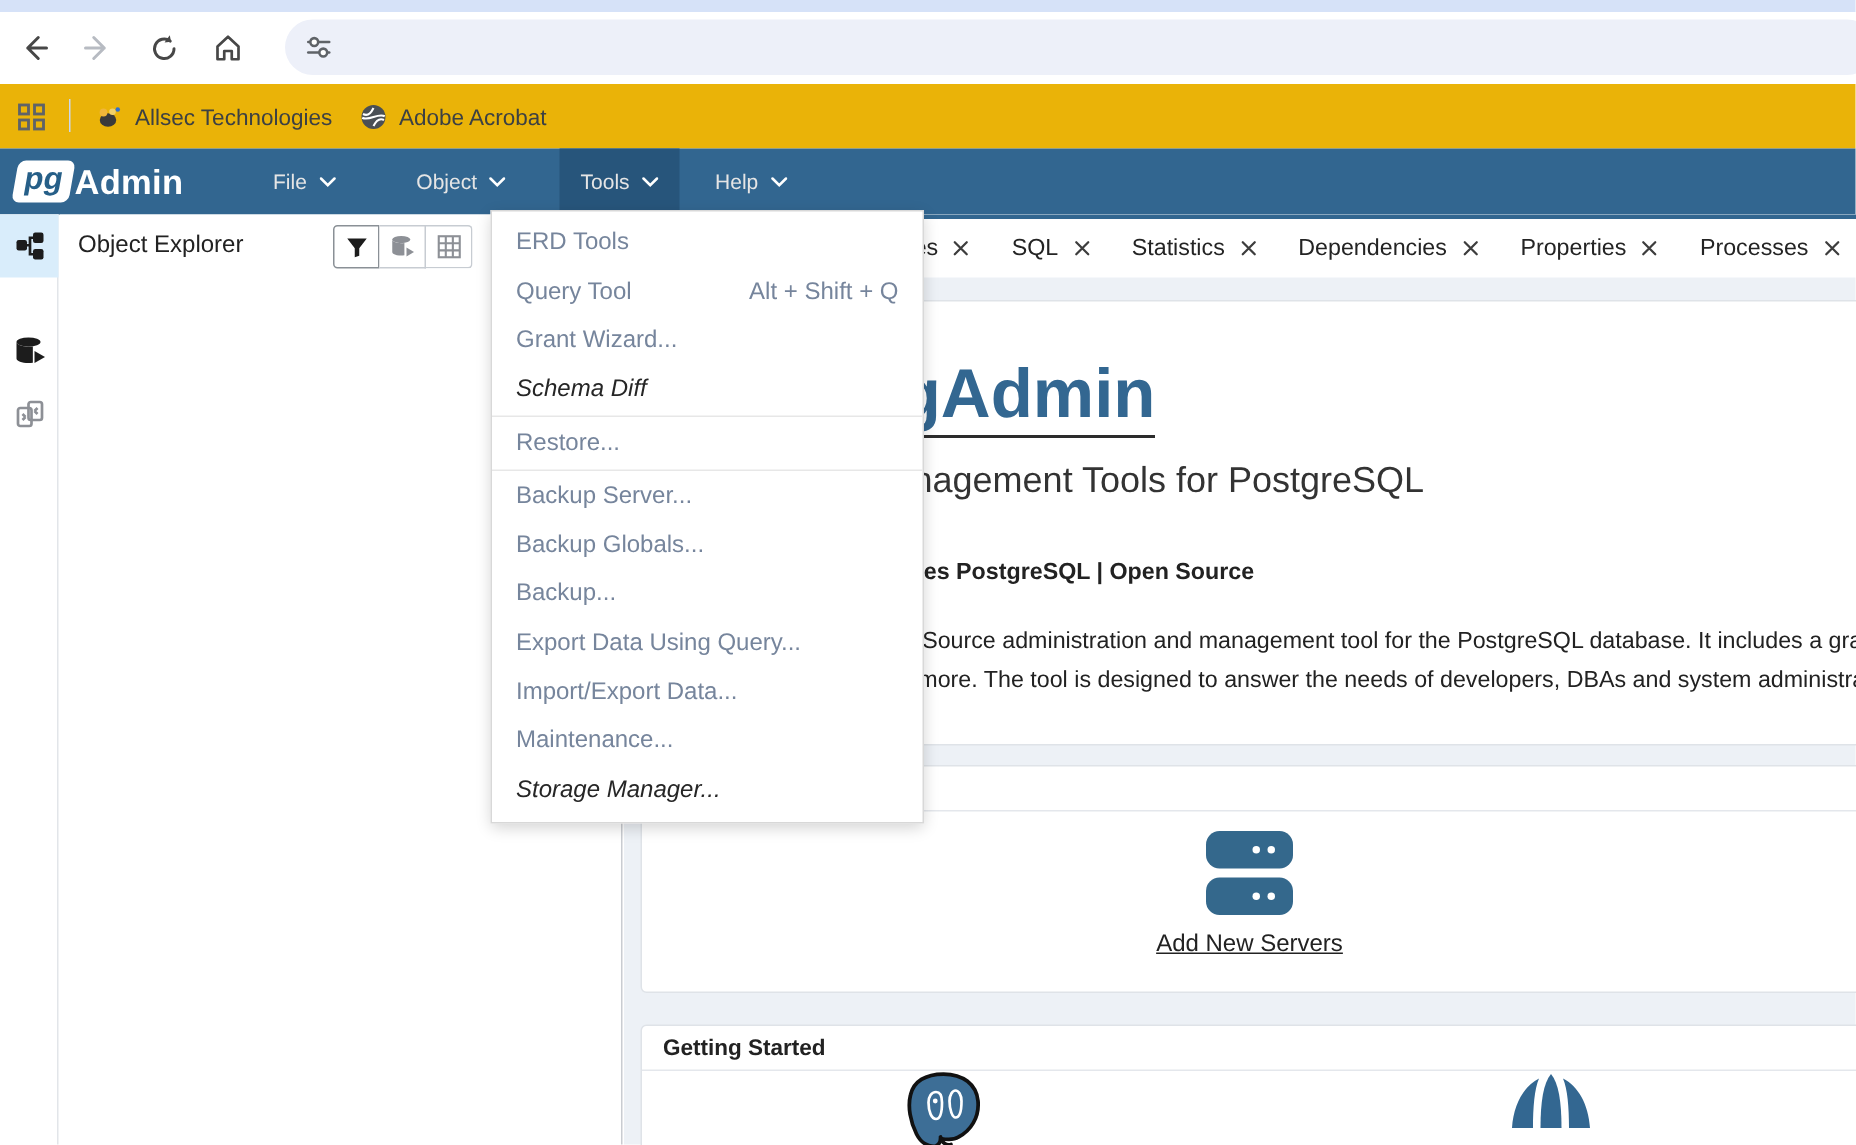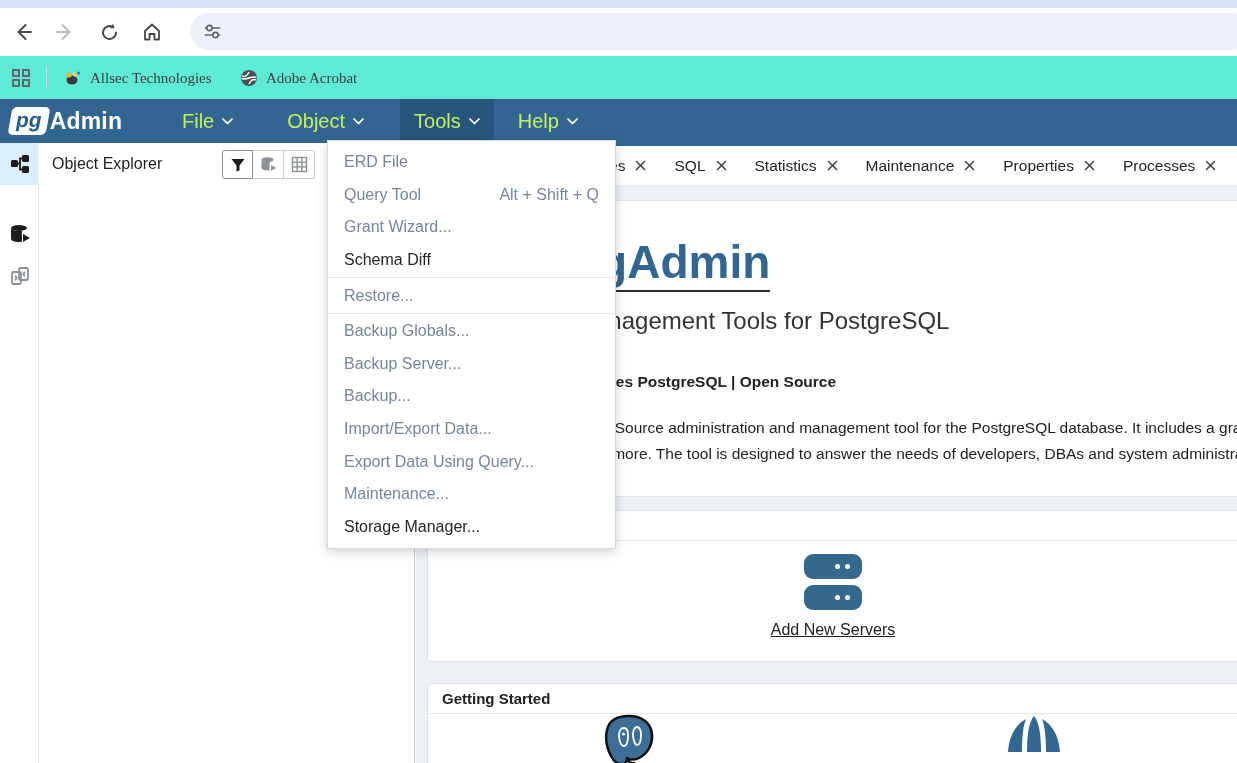--- a/index.html
+++ b/index.html
@@ -5,30 +5,30 @@
   * { margin:0; padding:0; box-sizing:border-box; }
   html,body { width:1237px; height:763px; overflow:hidden;
     font-family:"Liberation Sans","DejaVu Sans",sans-serif; background:#fff; }
 
   
   .win-strip { position:absolute; left:0; top:0; width:1237px; height:8px; background:#d6e2f8; }
   .btoolbar { position:absolute; left:0; top:8px; width:1237px; height:48px; background:#fff; }
   .nav-ic { position:absolute; top:9px; width:30px; height:30px; display:flex; align-items:center; justify-content:center; border-radius:50%; cursor:pointer; }
   .url-pill { position:absolute; left:190px; top:5px; width:1060px; height:37px; background:#edf0f9; border-radius:19px; display:flex; align-items:center; padding-left:14px; }
   .url-text { font-size:15px; color:#3c4043; margin-left:12px; }
-  .bookbar { position:absolute; left:0; top:56px; width:1237px; height:43px; background:#5eead4;font-family:Liberation Serif, serif; }
+  .bookbar { position:absolute; left:0; top:56px; width:1237px; height:43px; background:#eab308; }
   .bb-item { position:absolute; top:8px; height:28px; display:flex; align-items:center; gap:8px; font-size:15px; color:#3c4043; cursor:pointer; }
   .bb-div { position:absolute; left:46px; top:10px; width:1px; height:22px; background:#c9d7ee; }
 
   
   .pgnav { position:absolute; left:0; top:99px; width:1237px; height:44px; background:#326690; display:flex; align-items:stretch; }
   .logo-wrap { display:flex; align-items:center; margin-left:10px; width:140px; }
   .logo-pg { background:#fff; color:#265f88; font-weight:bold; font-size:21px; padding:1px 6px 3px 6px; border-radius:5px; transform:skewX(-10deg); }
   .logo-admin { color:#fff; font-weight:bold; font-size:23px; margin-left:2px; letter-spacing:0.2px; }
-  .nav-menu { display:flex; align-items:center; gap:8px; padding:0 14px; margin-left:18px; color:#bef264; font-size:20px; cursor:pointer; }
+  .nav-menu { display:flex; align-items:center; gap:8px; padding:0 14px; margin-left:18px; color:#e5e5e5; font-size:14px; cursor:pointer; }
   .nav-menu.open { background:#27557b; }
 
   
   .rail { position:absolute; left:0; top:143px; width:39px; height:620px; background:#fff; border-right:1px solid #e2e5e9; }
   .rail-item { width:39px; height:42px; display:flex; align-items:center; justify-content:center; cursor:pointer; }
   .rail-item.active { background:#d9edfb; }
 
   .explorer { position:absolute; left:40px; top:143px; width:375px; height:620px; background:#fff; border-right:1px solid #c9ccd1; }
   .exp-header { position:relative; height:42px; display:flex; align-items:center; }
   .exp-title { font-size:16px; color:#222; margin-left:12px; }
@@ -60,21 +60,21 @@
   .srv-bar i { position:absolute; top:10px; width:5px; height:5px; border-radius:50%; background:#fff; }
   .srv-bar i:first-child { left:31px; } .srv-bar i:last-child { left:41px; }
   .ql-link { margin-top:11px; font-size:16px; color:#222; text-decoration:underline; cursor:pointer; }
 
   .getting { left:11px; top:540px; width:1320px; height:120px; }
   .gs-body { position:absolute; top:30px; left:0; width:810px; display:flex; justify-content:space-around; }
 
   
   .dropdown { position:absolute; left:327px; top:140px; width:289px; background:#fff; border:1px solid #d8d8d8; box-shadow:0 3px 10px rgba(0,0,0,.18); z-index:50; padding:5px 0; }
   .mi { position:relative; height:32.6px; display:flex; align-items:center; padding:0 16px; font-size:16px; color:#76859c; cursor:pointer; white-space:nowrap; }
-  .mi.enabled { color:#262626; }
+  .mi.enabled { color:#262626;font-style:italic; }
   .mi .sc { margin-left:auto; }
   .mi .sub { margin-left:auto; font-size:19px; line-height:1; color:#262626; }
   .m-div { height:1px; background:#e7e7e7; margin:1px 0; }
   .annot { position:absolute; left:14px; bottom:-4px; width:116px; height:11px; pointer-events:none; }
 </style>
 </head>
 <body>
 
 <div class="win-strip"></div>
 
@@ -266,21 +266,21 @@
     </div>
     <div class="tab">
       <span>Statistics</span>
       <span class="x">
           <svg width="11" height="11" viewBox="0 0 11 11">
             <path d="M1.5 1.5 L9.5 9.5 M9.5 1.5 L1.5 9.5" stroke="#3d3d3d" stroke-width="1.5" stroke-linecap="round"></path>
           </svg>
         </span>
     </div>
     <div class="tab">
-      <span>Maintenance</span>
+      <span>Dependencies</span>
       <span class="x">
           <svg width="11" height="11" viewBox="0 0 11 11">
             <path d="M1.5 1.5 L9.5 9.5 M9.5 1.5 L1.5 9.5" stroke="#3d3d3d" stroke-width="1.5" stroke-linecap="round"></path>
           </svg>
         </span>
     </div>
     <div class="tab">
       <span>Properties</span>
       <span class="x">
           <svg width="11" height="11" viewBox="0 0 11 11">
@@ -340,51 +340,51 @@
           <path d="M28 5 C18 10 11 22 10 38 L24 38 C24 24 25 12 28 5 Z" fill="#336791"></path>
           <path d="M44 5 C54 10 61 22 62 38 L48 38 C48 24 47 12 44 5 Z" fill="#336791"></path>
         </svg>
       </span>
     </div>
   </div>
 </div>
 
 <div class="dropdown">
   <div class="mi">
-      <span>ERD File</span>
+      <span>ERD Tools</span>
     </div>
   <div class="mi">
       <span>Query Tool</span>
       <span class="sc">Alt + Shift + Q</span>
     </div>
   <div class="mi">
       <span>Grant Wizard...</span>
     </div>
   <div class="mi enabled">
       <span>Schema Diff</span>
     </div>
   <div class="m-div"></div>
   <div class="mi">
       <span>Restore...</span>
     </div>
   <div class="m-div"></div>
   <div class="mi">
+      <span>Backup Server...</span>
+    </div>
+  <div class="mi">
       <span>Backup Globals...</span>
     </div>
   <div class="mi">
-      <span>Backup Server...</span>
-    </div>
-  <div class="mi">
       <span>Backup...</span>
     </div>
   <div class="mi">
+      <span>Export Data Using Query...</span>
+    </div>
+  <div class="mi">
       <span>Import/Export Data...</span>
-    </div>
-  <div class="mi">
-      <span>Export Data Using Query...</span>
     </div>
   <div class="mi">
       <span>Maintenance...</span>
     </div>
   <div class="mi enabled">
       <span>Storage Manager...</span>
     </div>
 </div>
 
 </body></html>

